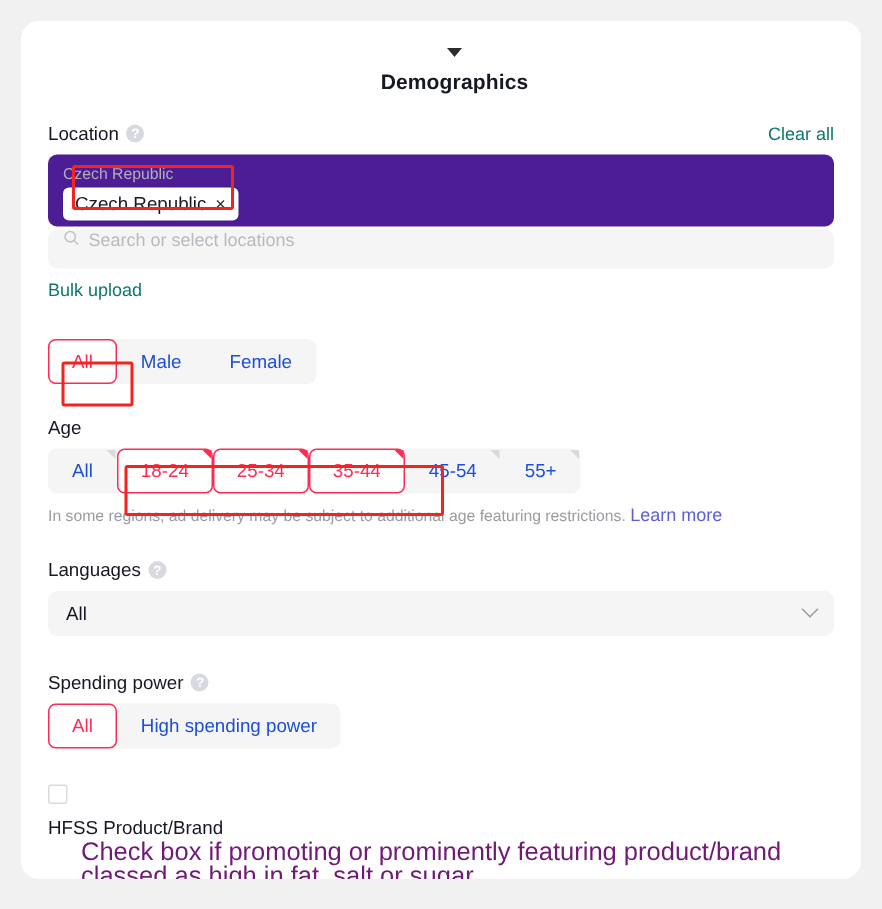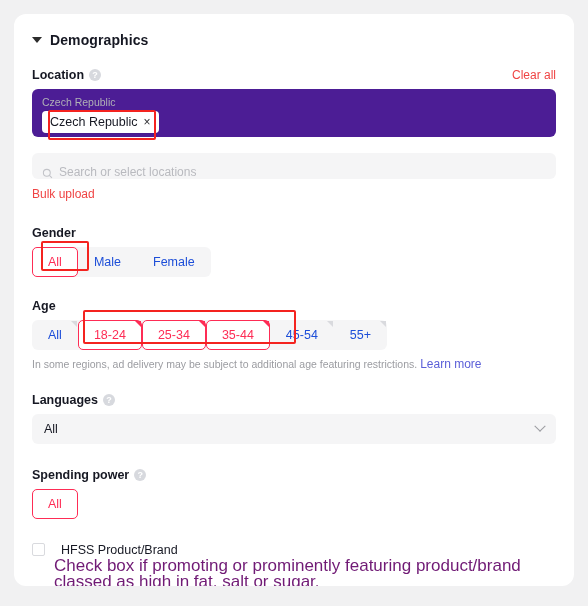--- a/index.html
+++ b/index.html
@@ -15,20 +15,21 @@
     left: 14px; top: 14px;
     width: 560px; height: 572px;
     background: #ffffff;
     border-radius: 12px;
     overflow: hidden;
   }
   .section-header {
     display: flex; align-items: center;
     gap: 8px;
     padding: 18px 0 0 18px;
+    flex-direction: column;
   }
   .caret {
     width: 0; height: 0;
     border-left: 5px solid transparent;
     border-right: 5px solid transparent;
     border-top: 6px solid #2c2c2c;
   }
   .section-title {
     font-size: 14px; font-weight: 700; color: #161823;
     letter-spacing: .1px;
@@ -36,30 +37,30 @@
   .body { padding: 0 18px; }
 
   .field { margin-top: 20px; }
   .field-head {
     display: flex; align-items: center;
     justify-content: space-between;
     margin-bottom: 7px;
   }
   .field-label-wrap { display:flex; align-items:center; gap:5px; }
   .field-label {
-    font-size: 12.5px; font-weight: 700; color: #161823;
+    font-size: 12.5px; font-weight: 400; color: #161823;
   }
   .help-icon {
     width: 12px; height: 12px; border-radius: 50%;
     background: #d7d9de; color: #fff;
     font-size: 9px; line-height: 12px; text-align: center;
     font-weight: 700; display:inline-block;
   }
   .link {
-    font-size: 12px; color: #ef4444; cursor: pointer;
+    font-size: 12px; color: #0f766e; cursor: pointer;
   }
   .link-sm { font-size: 12px; color: #5b5fd8; cursor:pointer; }
 
   .loc-box {
     background: #4c1d95;
     border-radius: 6px;
     padding: 7px 10px 11px 10px;
     height: 48px;
   }
   .loc-group-label {
@@ -69,24 +70,24 @@
     display: inline-flex; align-items: center; gap: 6px;
     background: #ffffff;
     border-radius: 4px;
     padding: 4px 8px;
     font-size: 12.5px; color: #161823;
     box-shadow: 0 0 0 1px rgba(0,0,0,.04);
   }
   .chip-x { color: #2f2f33; font-size: 12px; cursor: pointer; }
 
   .search-box {
-    margin-top: 16px;
+    margin-top: 2px;
     background: #f5f5f6; border-radius: 6px;
     height: 26px;
-    display: flex; align-items: flex-end; gap: 6px;
+    display: flex; align-items: flex-start; gap: 6px;
     padding: 0 10px;
   }
   .search-ph { font-size: 12px; color: #b9babf; }
   .bulk { margin-top: 5px; }
 
   .seg {
     display: inline-flex;
     background: #f5f5f6;
     border-radius: 6px;
     overflow: visible;
@@ -131,21 +132,21 @@
     cursor: pointer;
   }
   .select-val { font-size: 12.5px; color: #161823; }
   .chev {
     width: 8px; height: 8px;
     border-right: 1.4px solid #9b9ca1;
     border-bottom: 1.4px solid #9b9ca1;
     transform: rotate(45deg) translate(-2px,-2px);
   }
 
-  .check-row { display:flex; gap: 16px; margin-top: 24px; }
+  .check-row { display:flex; gap: 9px; margin-top: 24px; flex-direction: column; }
   .checkbox {
     width: 13px; height: 13px; border-radius: 2px;
     border: 1px solid #d9dade; background:#fff;
   }
   .check-label { font-size: 12.5px; color: #161823; }
   .check-desc {
     margin-top: 1px; margin-left: 22px;
     font-size: 17px; color: #701a75; line-height: 16px;
   }
 
@@ -194,23 +195,20 @@
         </svg>
         <span class="search-ph">Search or select locations</span>
       </div>
 
       <div class="bulk">
         <span class="link">Bulk upload</span>
       </div>
     </div>
 
     <div class="field" style="margin-top:24px">
-      <div class="field-head">
-        <span class="field-label">Gender</span>
-      </div>
       <div class="seg">
         <div class="seg-btn selected">All</div>
         <div class="seg-btn">Male</div>
         <div class="seg-btn">Female</div>
       </div>
     </div>
 
     <div class="field" style="margin-top:22px">
       <div class="field-head">
         <span class="field-label">Age</span>
@@ -262,20 +260,21 @@
 
     <div class="field" style="margin-top:24px">
       <div class="field-head">
         <span class="field-label-wrap">
           <span class="field-label">Spending power</span>
           <span class="help-icon">?</span>
         </span>
       </div>
       <div class="seg">
         <div class="seg-btn selected">All</div>
+        <div class="seg-btn">High spending power</div>
       </div>
     </div>
 
     <div class="check-row">
       <span class="checkbox"></span>
       <span class="check-label">HFSS Product/Brand</span>
     </div>
     <div class="check-desc">Check box if promoting or prominently featuring product/brand classed as high in fat, salt or sugar.</div>
 
   </div>

